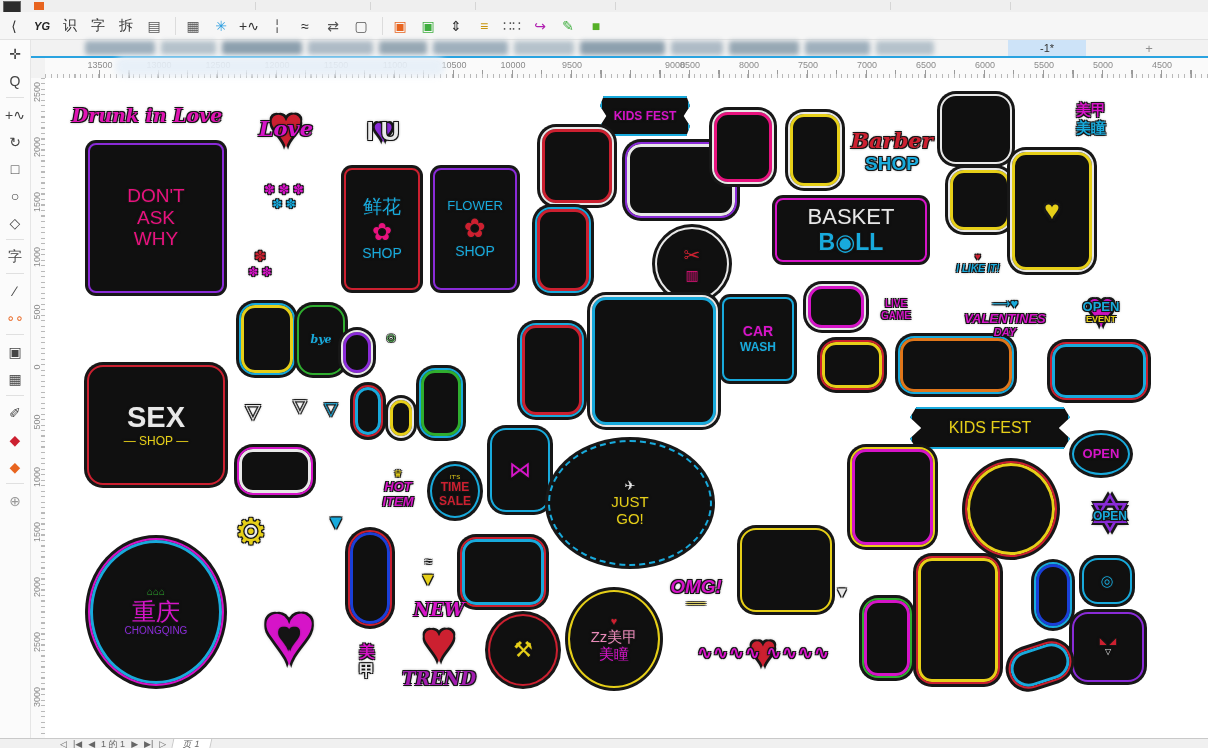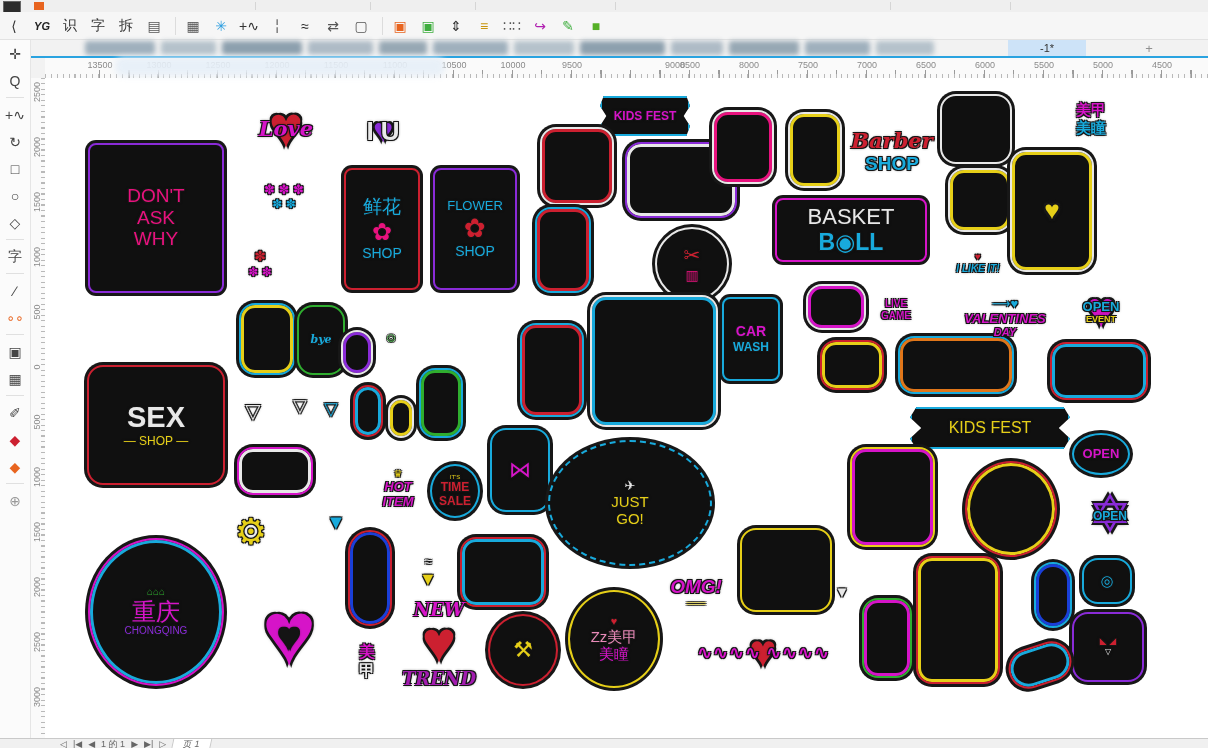--- a/index.html
+++ b/index.html
@@ -178,20 +178,23 @@
       <div class="tool">▦</div>
       <div class="toolsep"></div>
       <div class="tool">✐</div>
       <div class="tool" style="color: rgb(204, 32, 48);">◆</div>
       <div class="tool" style="color: rgb(232, 100, 31);">◆</div>
       <div class="toolsep"></div>
       <div class="tool" style="color: rgb(153, 153, 153);">⊕</div>
     </div>
 
   <div id="canvas">
+      <div class="st s-text" style="left: 40px; top: 18px; width: 124px; height: 38px;">
+        <div class="l sc" style="color: rgb(224, 20, 180); font-size: 19px;">Drunk in Love</div>
+      </div>
       <div class="st s-heart" style="left: 195px; top: 18px; width: 92px; height: 66px;">
         <span class="g" style="color: rgb(204, 32, 48); font-size: 58px;">♥</span>
         <div class="l sc" style="color: rgb(214, 20, 200); font-size: 21px;">Love</div>
       </div>
       <div class="st s-text" style="left: 293px; top: 28px; width: 90px; height: 50px;">
         <span class="g" style="color: rgb(138, 43, 216); font-size: 34px;">♥</span>
         <div class="l" style="color: rgb(232, 232, 232); font-size: 26px; font-weight: bold;">I   U</div>
       </div>
       <div class="st s-banner" style="left: 555px; top: 18px; width: 90px; height: 40px; border: 2px solid rgb(24, 170, 220); box-shadow: rgb(23, 23, 23) 0px 0px 0px 3px;">
         <div class="l" style="color: rgb(214, 20, 200); font-size: 12px; font-weight: bold;">KIDS FEST</div>
@@ -283,21 +286,21 @@
         <div class="l" style="color: rgb(232, 232, 232); font-size: 18px;">▽</div>
       </div>
       <div class="st s-text" style="left: 270px; top: 312px; width: 32px; height: 40px;">
         <div class="l" style="color: rgb(24, 170, 220); font-size: 18px;">▽</div>
       </div>
       <div class="st s-blob" style="left: 308px; top: 307px; width: 30px; height: 52px; border: 2px solid rgb(204, 32, 48); box-shadow: rgb(23, 23, 23) 0px 0px 0px 3px, rgb(24, 170, 220) 0px 0px 0px 3px inset;"></div>
       <div class="st s-blob" style="left: 343px; top: 320px; width: 26px; height: 40px; border: 2px solid rgb(232, 232, 232); box-shadow: rgb(23, 23, 23) 0px 0px 0px 3px, rgb(230, 207, 24) 0px 0px 0px 3px inset;"></div>
       <div class="st s-blob" style="left: 374px; top: 290px; width: 44px; height: 70px; border: 2px solid rgb(24, 170, 220); box-shadow: rgb(23, 23, 23) 0px 0px 0px 3px, rgb(47, 174, 47) 0px 0px 0px 3px inset;"></div>
       <div class="st s-blob" style="left: 475px; top: 245px; width: 64px; height: 94px; border: 2px solid rgb(24, 170, 220); box-shadow: rgb(23, 23, 23) 0px 0px 0px 3px, rgb(204, 32, 48) 0px 0px 0px 3px inset;"></div>
       <div class="st s-blob" style="left: 545px; top: 217px; width: 128px; height: 132px; border: 2px solid rgb(232, 232, 232); box-shadow: rgb(23, 23, 23) 0px 0px 0px 3px, rgb(24, 170, 220) 0px 0px 0px 3px inset;"></div>
-      <div class="st s-frame" style="left: 677px; top: 219px; width: 58px; height: 84px; border: 2px solid rgb(24, 170, 220); box-shadow: rgb(23, 23, 23) 0px 0px 0px 3px;">
+      <div class="st s-frame" style="left: 677px; top: 219px; width: 72px; height: 84px; border: 2px solid rgb(24, 170, 220); box-shadow: rgb(23, 23, 23) 0px 0px 0px 3px;">
         <div class="l" style="color: rgb(214, 20, 200); font-size: 14px; font-weight: bold;">CAR</div>
         <div class="l" style="color: rgb(24, 170, 220); font-size: 12px; font-weight: bold;">WASH</div>
       </div>
       <div class="st s-blob" style="left: 775px; top: 262px; width: 64px; height: 50px; border: 2px solid rgb(204, 32, 48); box-shadow: rgb(23, 23, 23) 0px 0px 0px 3px, rgb(230, 207, 24) 0px 0px 0px 3px inset;"></div>
       <div class="st s-blob" style="left: 853px; top: 258px; width: 116px; height: 58px; border: 2px solid rgb(24, 170, 220); box-shadow: rgb(23, 23, 23) 0px 0px 0px 3px, rgb(224, 118, 26) 0px 0px 0px 3px inset;"></div>
       <div class="st s-banner" style="left: 865px; top: 329px; width: 160px; height: 42px; border: 2px solid rgb(24, 170, 220); box-shadow: rgb(23, 23, 23) 0px 0px 0px 3px;">
         <div class="l" style="color: rgb(230, 207, 24); font-size: 16px;">KIDS FEST</div>
       </div>
       <div class="st s-oval" style="left: 1027px; top: 355px; width: 58px; height: 42px; border: 2px solid rgb(24, 170, 220); box-shadow: rgb(23, 23, 23) 0px 0px 0px 3px;">
         <div class="l" style="color: rgb(214, 20, 200); font-size: 13px; font-weight: bold;">OPEN</div>

